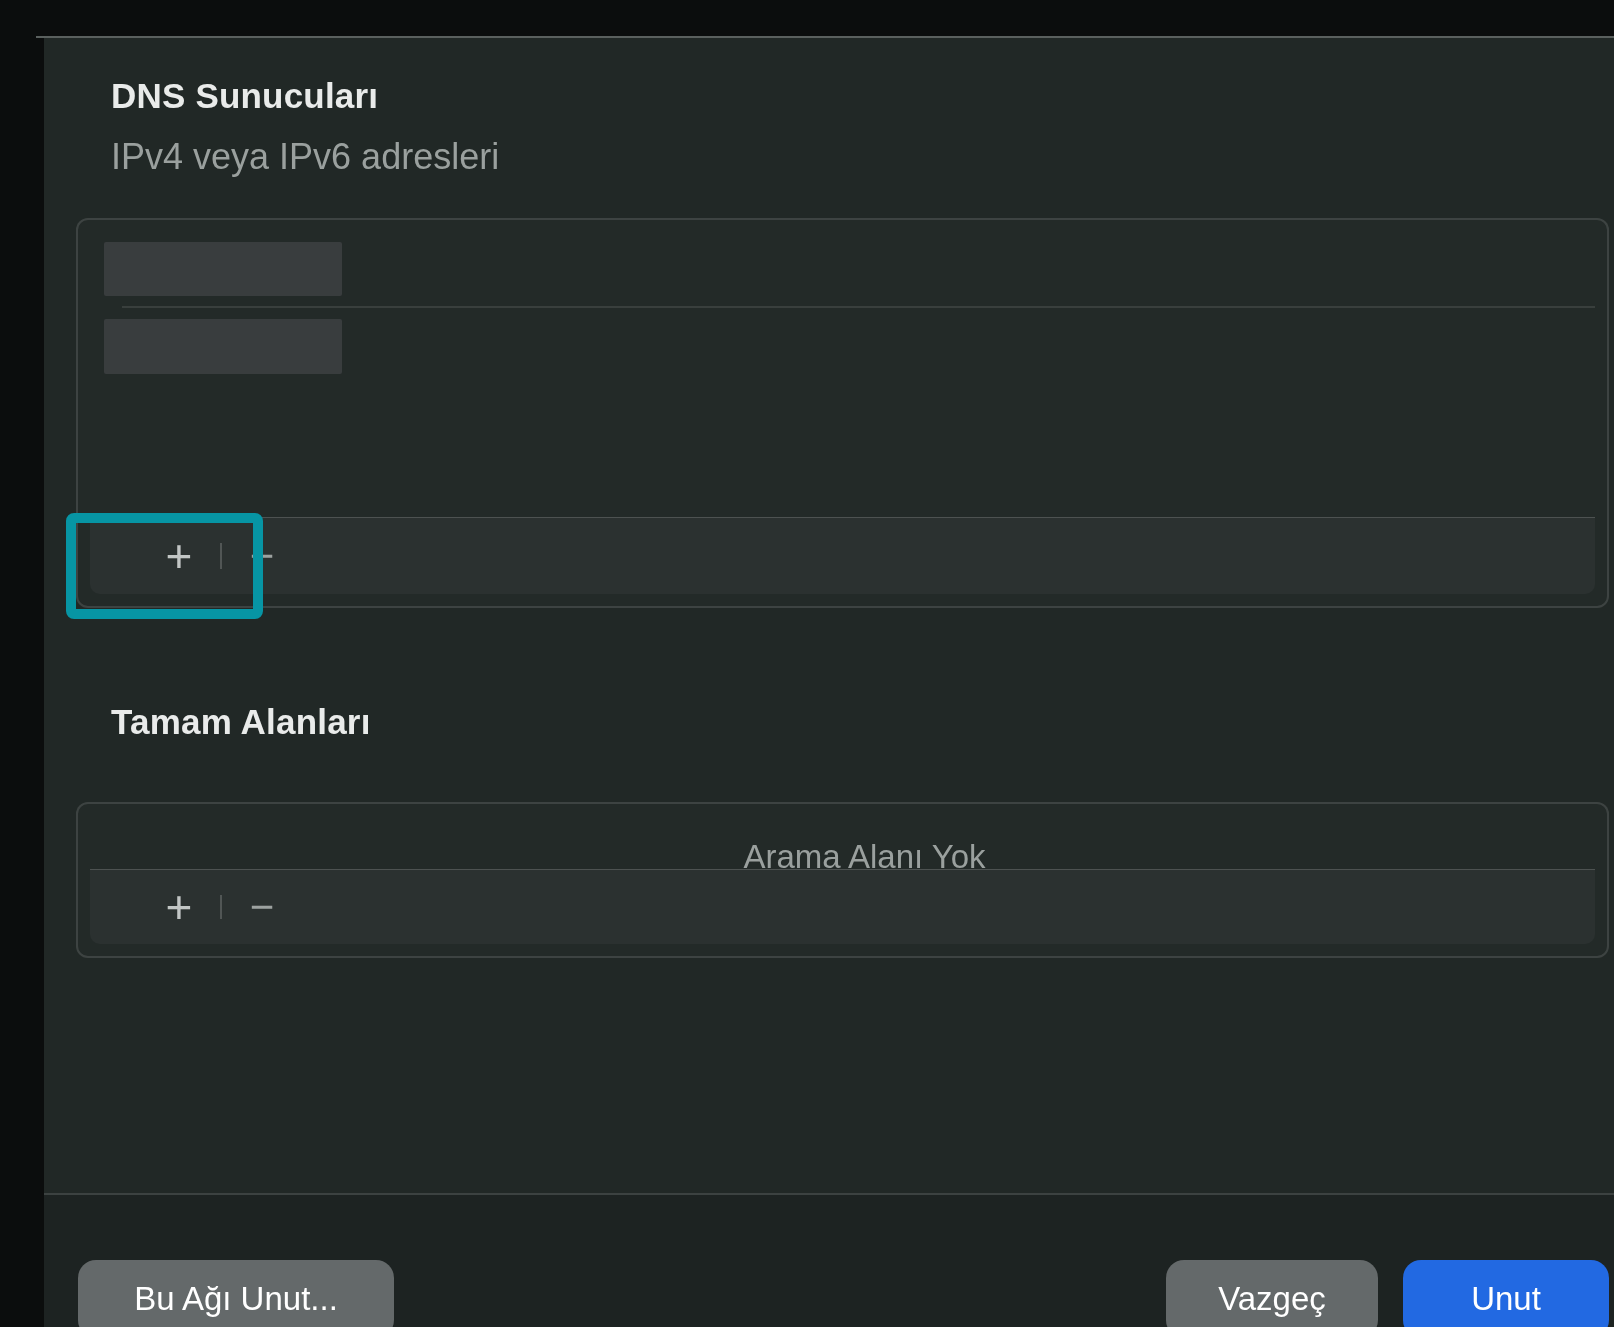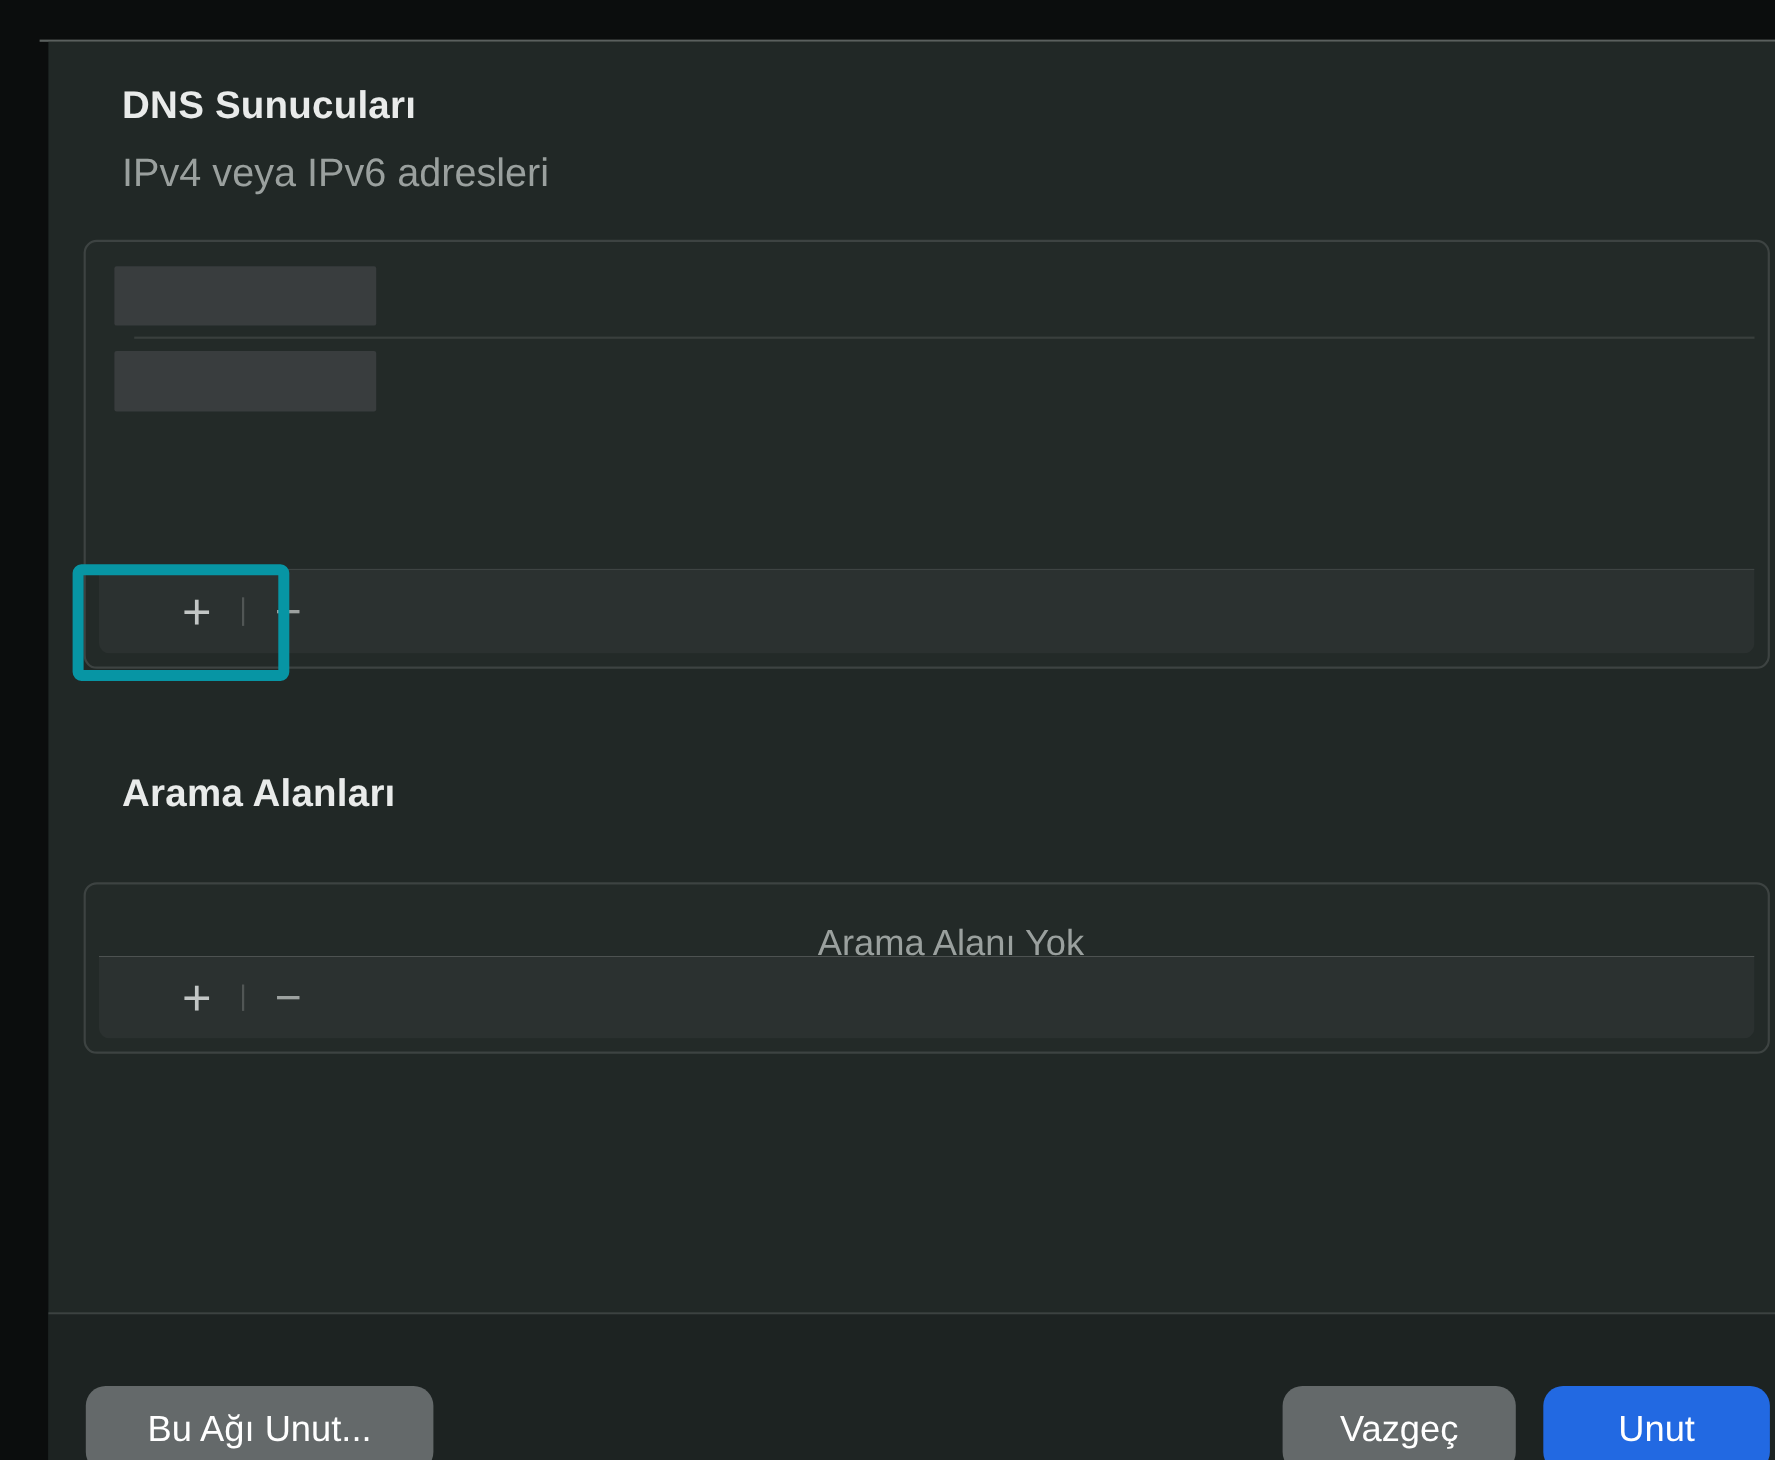--- a/index.html
+++ b/index.html
@@ -127,21 +127,21 @@
 
   <div class="list-footer" style="height:77px;">
     <button class="pm-btn" style="left:40px;">+</button>
     <div class="pm-divider" style="left:118px;top:13px;bottom:13px;"></div>
     <button class="pm-btn minus" style="left:123px;">−</button>
   </div>
 </div>
 
 <div class="highlight-box"></div>
 
-<div class="abs section-title" style="left:75px;top:666px;">Arama Alanları</div>
+<div class="abs section-title" style="left:75px;top:666px;">Tamam Alanları</div>
 
 <div class="listbox" style="left:40px;top:766px;width:1533px;height:156px;">
   <div class="empty-text" style="top:22px;padding-left:44px;">Arama Alanı Yok</div>
 
   <div class="list-footer" style="height:75px;">
     <button class="pm-btn" style="left:40px;">+</button>
     <div class="pm-divider" style="left:118px;top:13px;bottom:13px;"></div>
     <button class="pm-btn minus" style="left:123px;">−</button>
   </div>
 </div>

